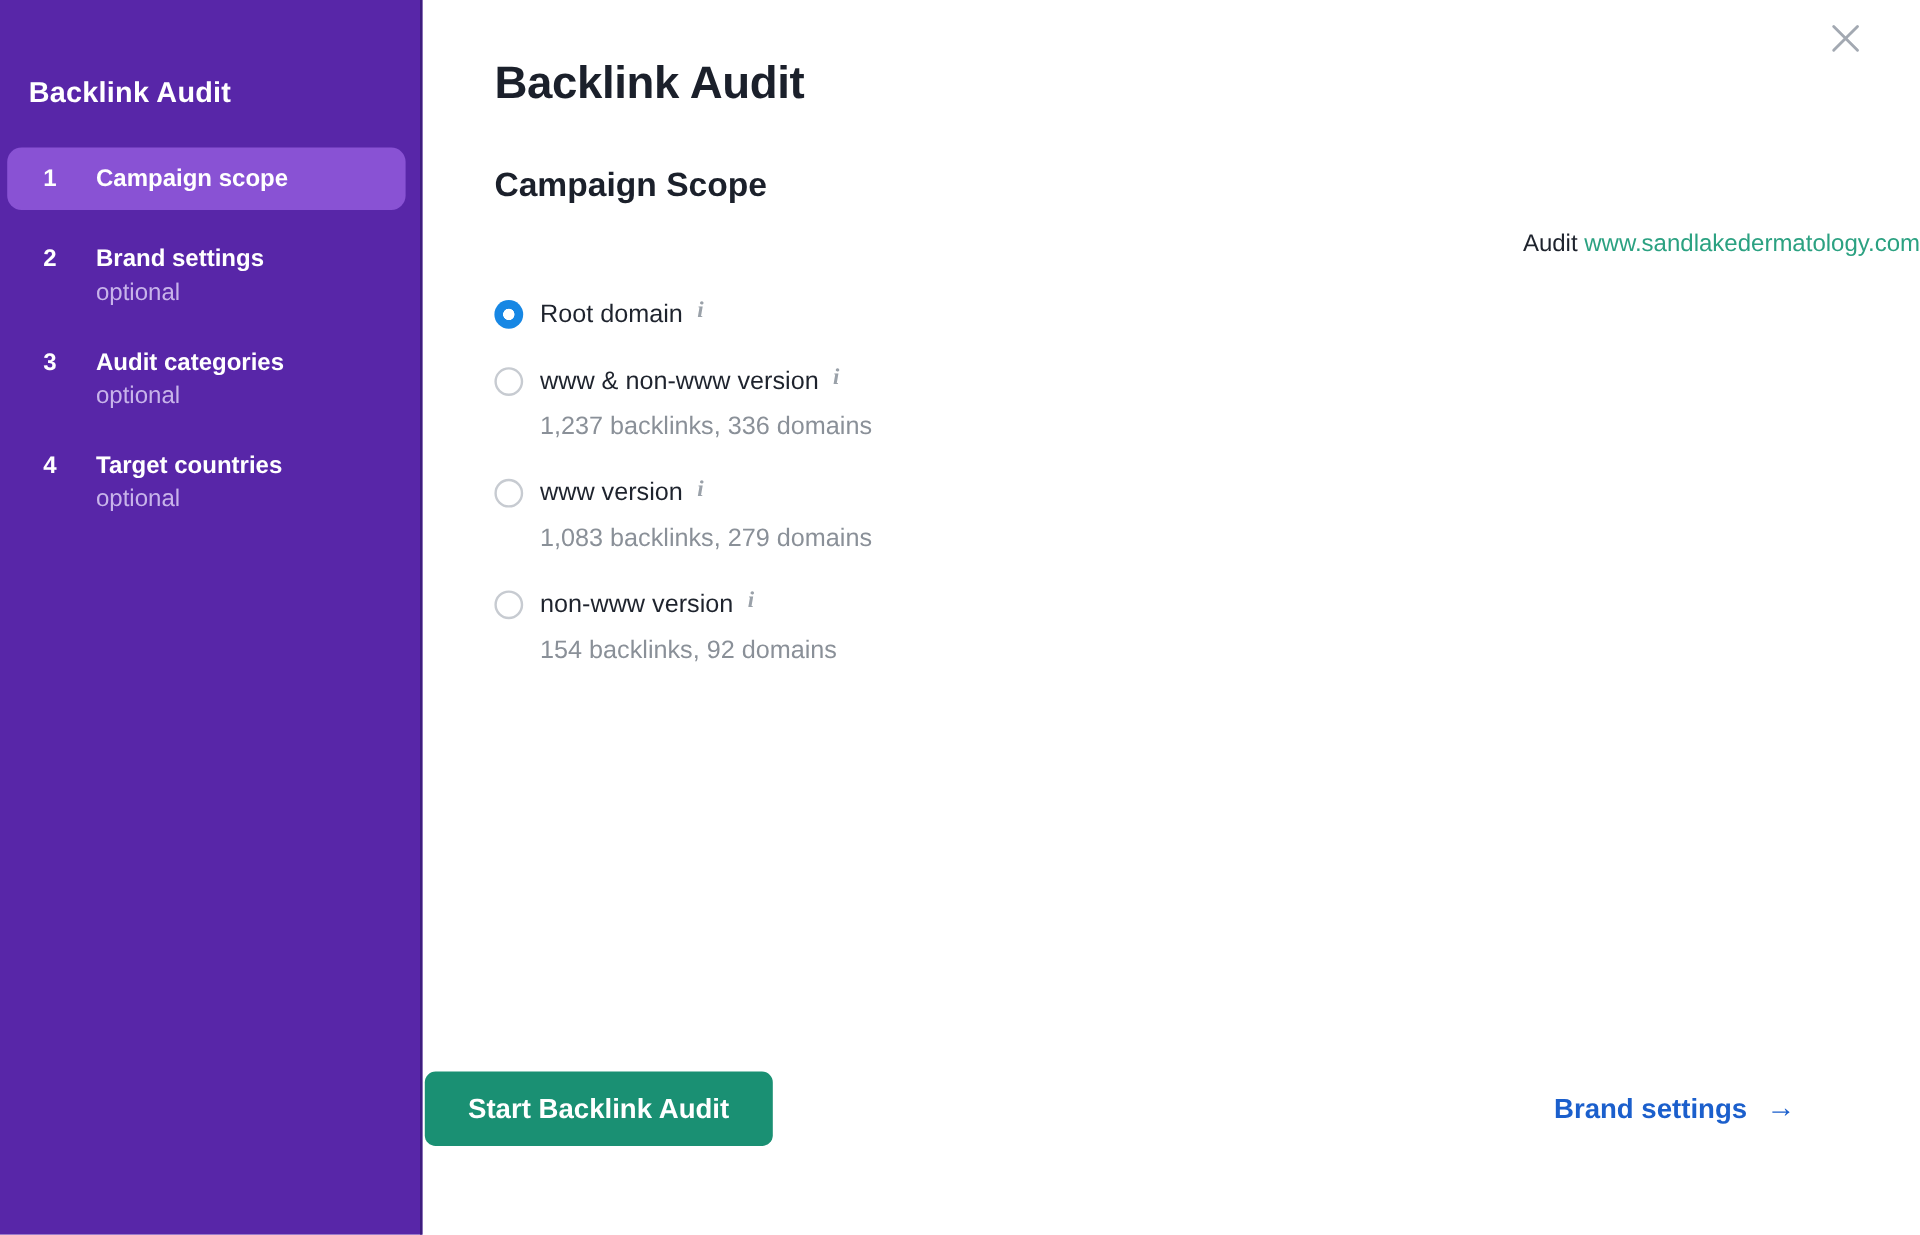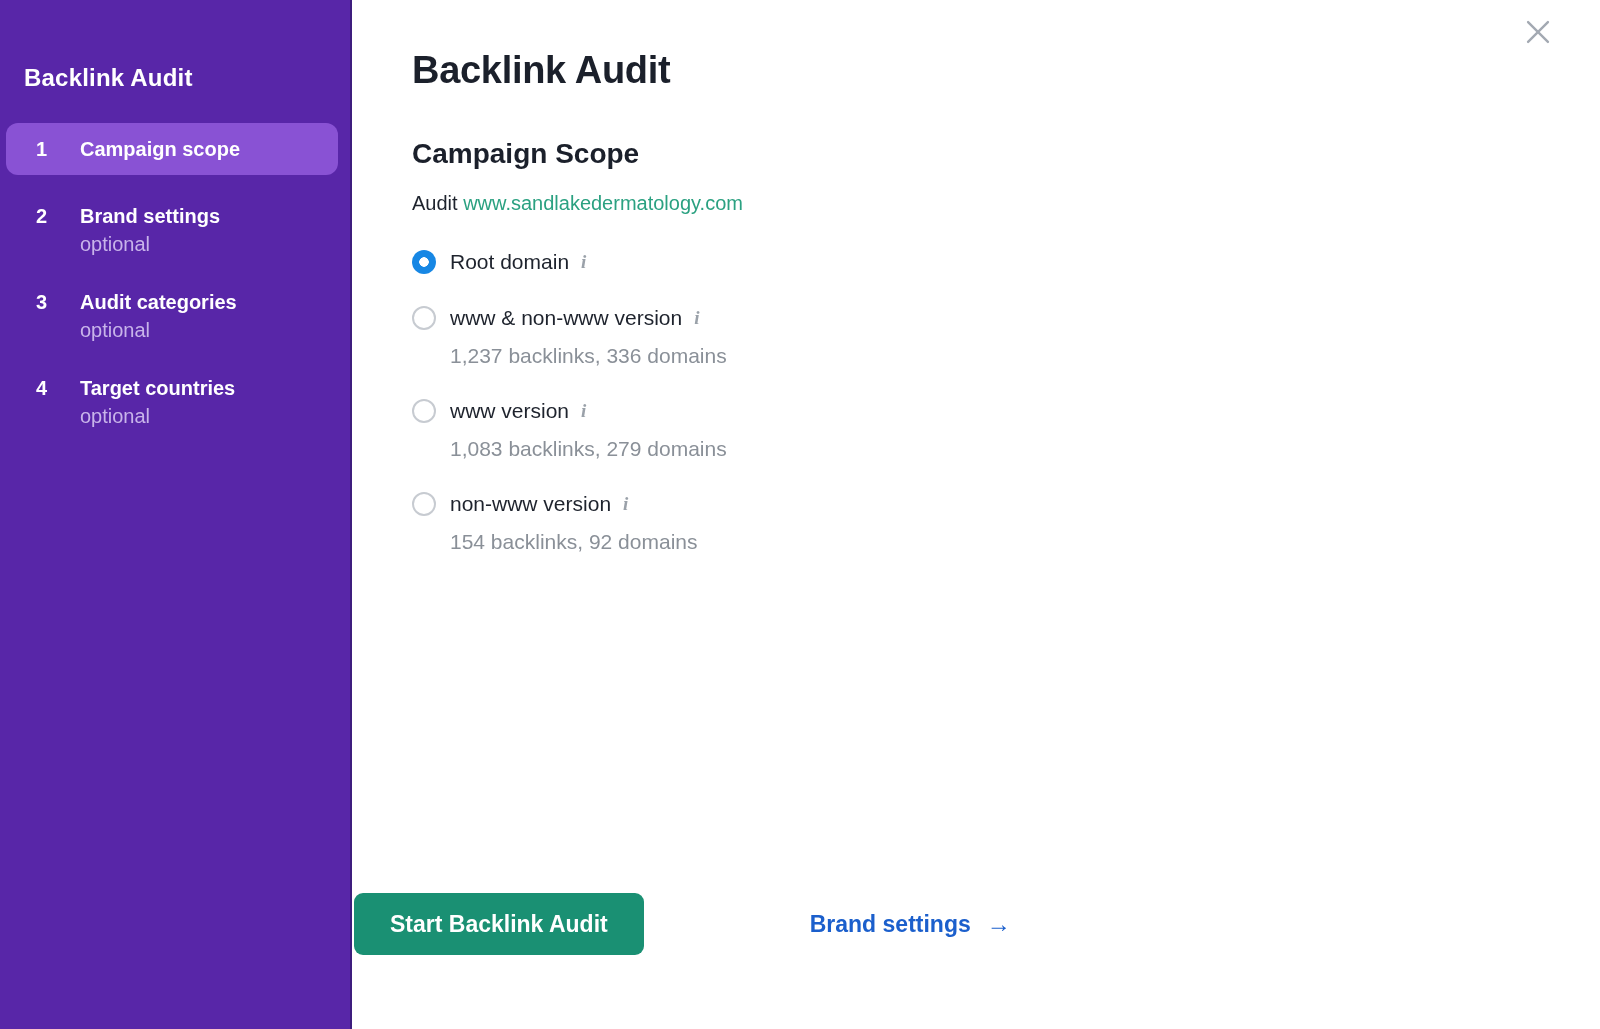--- a/index.html
+++ b/index.html
@@ -101,20 +101,21 @@
     margin-top: 45px;
     font-size: 28px;
     font-weight: 700;
     color: #1b202b;
     line-height: 34px;
   }
   .audit-line {
     margin-top: 21px;
     font-size: 20px;
     color: #1e232d;
+    text-align: right;
   }
   .domain-link {
     color: #2ba181;
     text-decoration: none;
     cursor: pointer;
   }
 
   
   .options { margin-top: 33px; }
   .option {
@@ -129,21 +130,21 @@
     background: #ffffff;
     flex-shrink: 0;
     margin-top: 2px;
     cursor: pointer;
   }
   .radio.selected {
     border: none;
     background: radial-gradient(circle at center, #ffffff 0 4.5px, #1787e4 5px);
   }
   .option-text { margin-left: 14px; }
-  .option-label-row { display: flex; align-items: center; }
+  .option-label-row { display: flex; align-items: flex-start; }
   .option-label {
     font-size: 21px;
     color: #1e232d;
     line-height: 27px;
     cursor: pointer;
   }
   .info-icon {
     font-family: "Liberation Serif", "DejaVu Serif", serif;
     font-style: italic;
     font-weight: 700;
@@ -159,21 +160,21 @@
     line-height: 25px;
   }
 
   
   .footer {
     position: absolute;
     left: 0; right: 0;
     bottom: 74px;
     display: flex;
     align-items: center;
-    justify-content: flex-start;
+    justify-content: space-between;
     padding-right: 104px;
     gap: 166px;
   }
   .start-btn {
     height: 62px;
     padding: 0 36px;
     background: #1a9073;
     color: #ffffff;
     font-family: "Liberation Sans", sans-serif;
     font-size: 23px;

